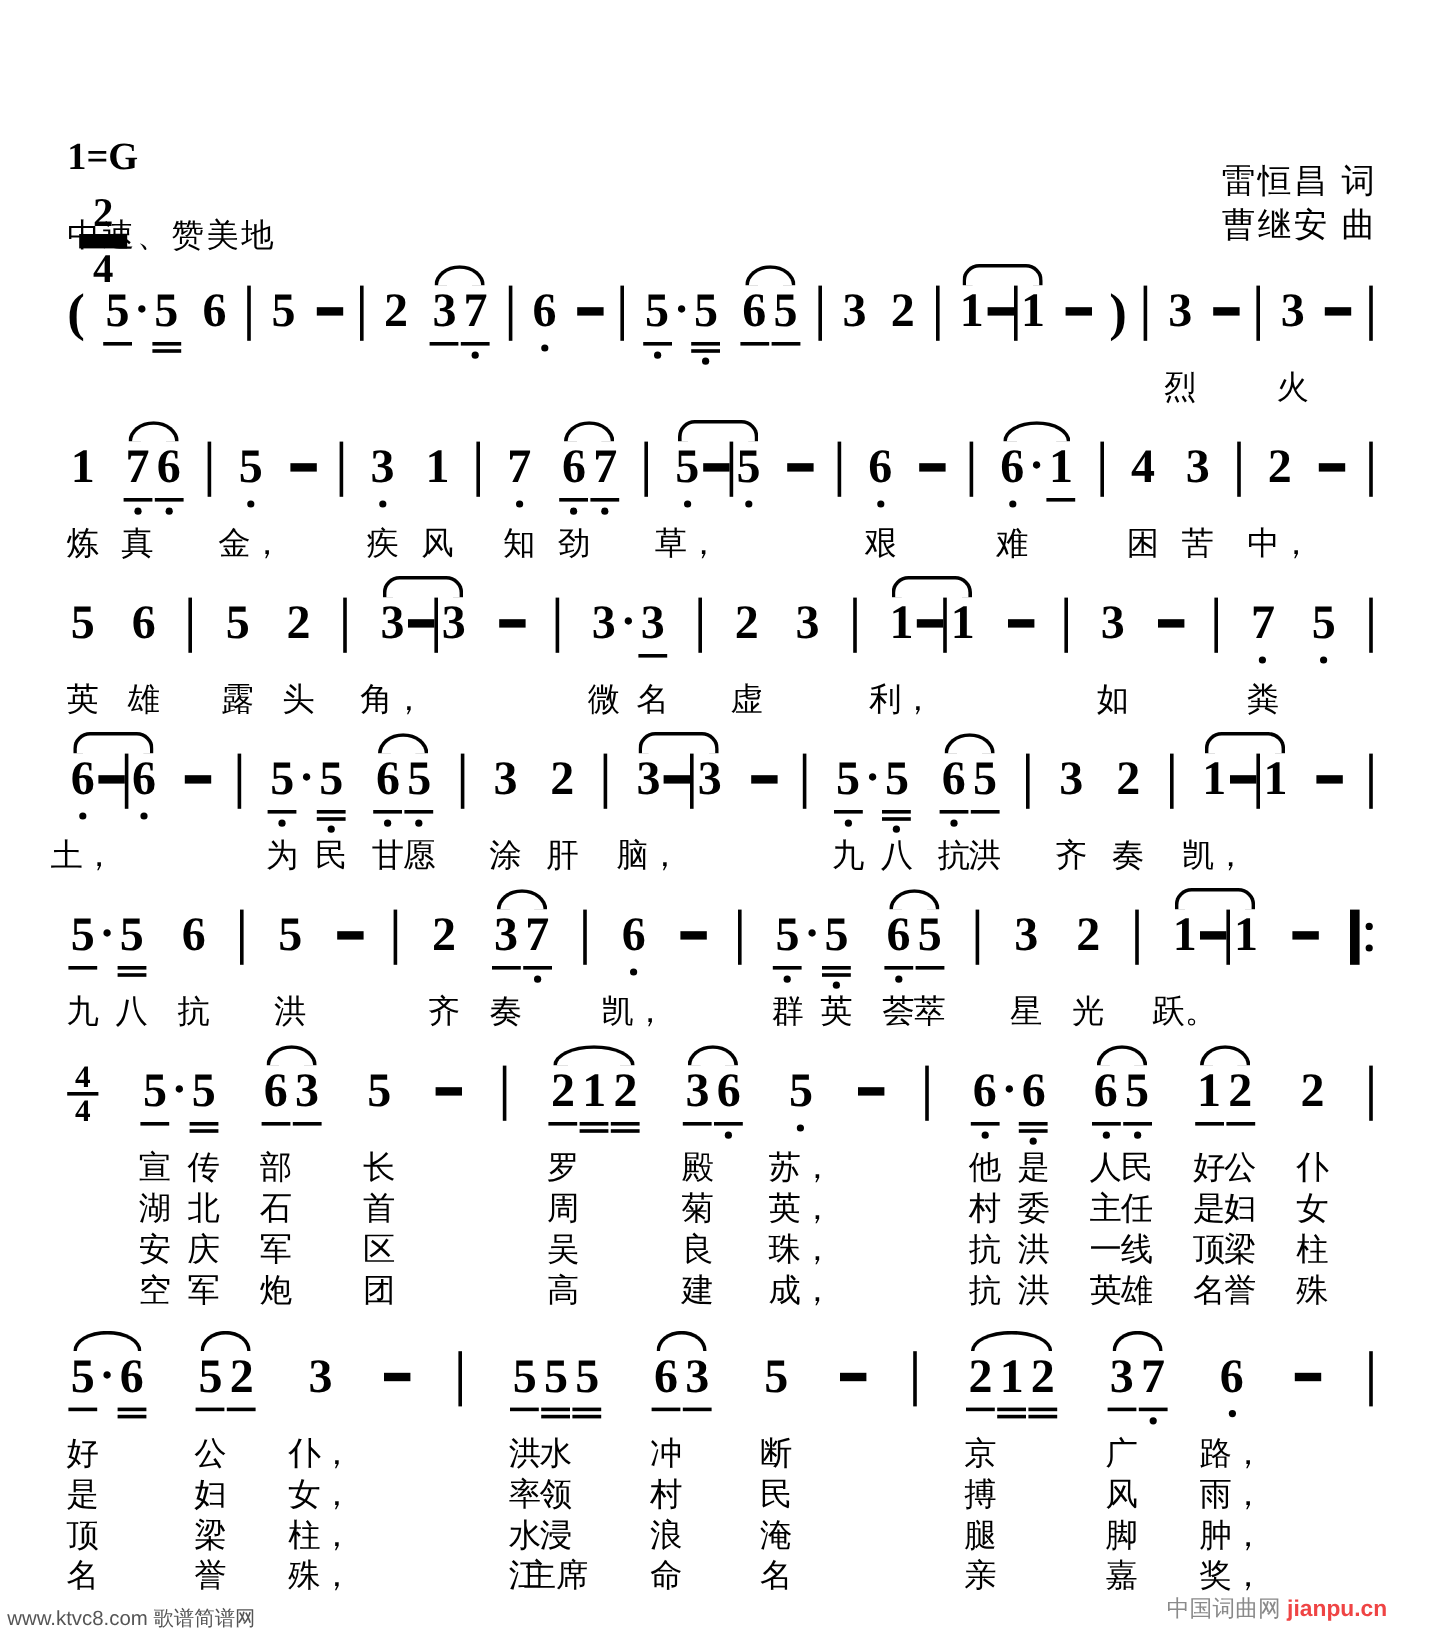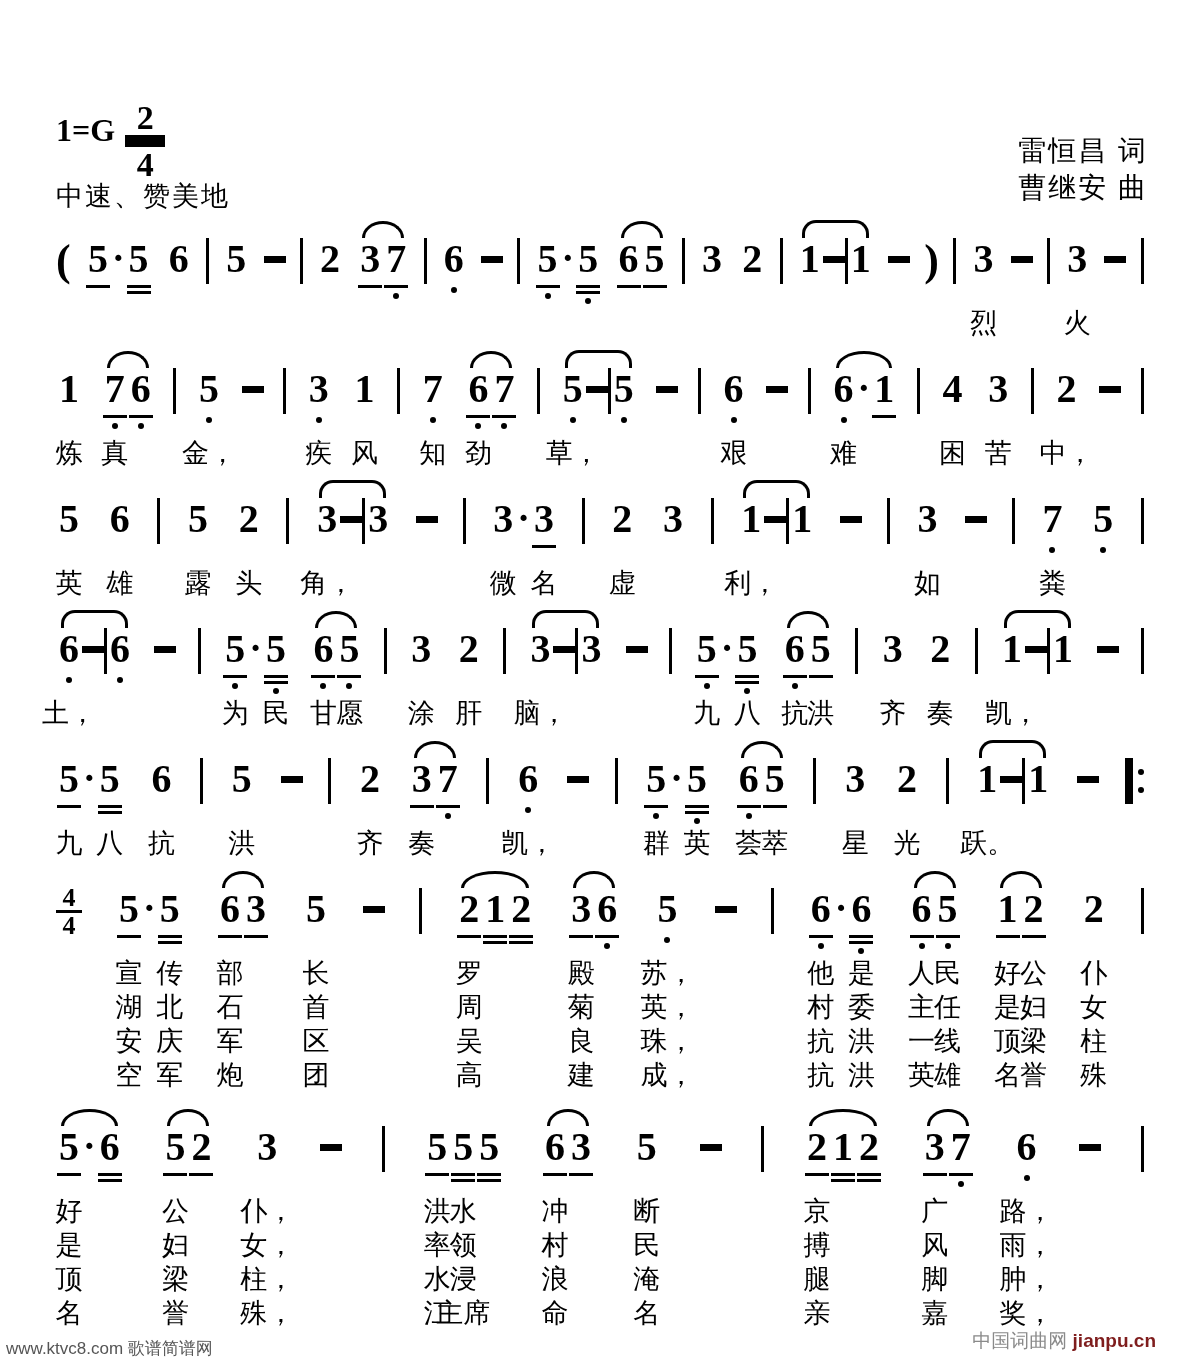--- a/index.html
+++ b/index.html
@@ -4,21 +4,21 @@
 <style>
   html,body{margin:0;padding:0;background:#fff;}
   body{width:1200px;height:1366px;position:relative;overflow:hidden;
        font-family:"Liberation Sans", sans-serif;color:#000;}
   .page{position:absolute;inset:0;}
 
   
   .title{margin-top:20px;text-align:center;font-size:54px;font-weight:bold;
          letter-spacing:26px;text-indent:26px;
          font-family:"Liberation Serif", serif;}
-  .keyrow{position:absolute;left:56px;top:100px;display:flex;align-items:flex-start;}
+  .keyrow{position:absolute;left:56px;top:100px;display:flex;align-items:flex-start;flex-direction:column;}
   .keysig{font:bold 32px "Liberation Serif", serif;line-height:60px;}
   .meter{display:flex;flex-direction:column;align-items:center;margin-left:10px;margin-top:2px;}
   .meter .mt{font:bold 34px "Liberation Serif", serif;line-height:32px;}
   .meter .mbar{width:40px;height:12px;background:#000;margin:1px 0;}
   .meter .mb{font:bold 34px "Liberation Serif", serif;line-height:34px;}
   .tempo{position:absolute;left:56px;top:178px;font-size:27px;letter-spacing:2px;}
   .credits{position:absolute;right:52px;top:132px;text-align:right;
            font-size:28px;line-height:37px;letter-spacing:2px;}
 
   
@@ -904,16 +904,16 @@
         </div>
         <div class="tok">
           <i class="dash"></i>
         </div>
         <div class="bar"></div>
       </div>
     </div>
 
   <div class="footer-left">www.ktvc8.com 歌谱简谱网</div>
   <div class="footer-right">
-    <span>中国词曲网 </span><span class="dom" style="color: #7f1d1d;">jianpu.cn</span>
+    <span>中国词曲网 </span><span class="dom" style="color: #ef4444;">jianpu.cn</span>
   </div>
 
 </div>
 
 </body></html>

